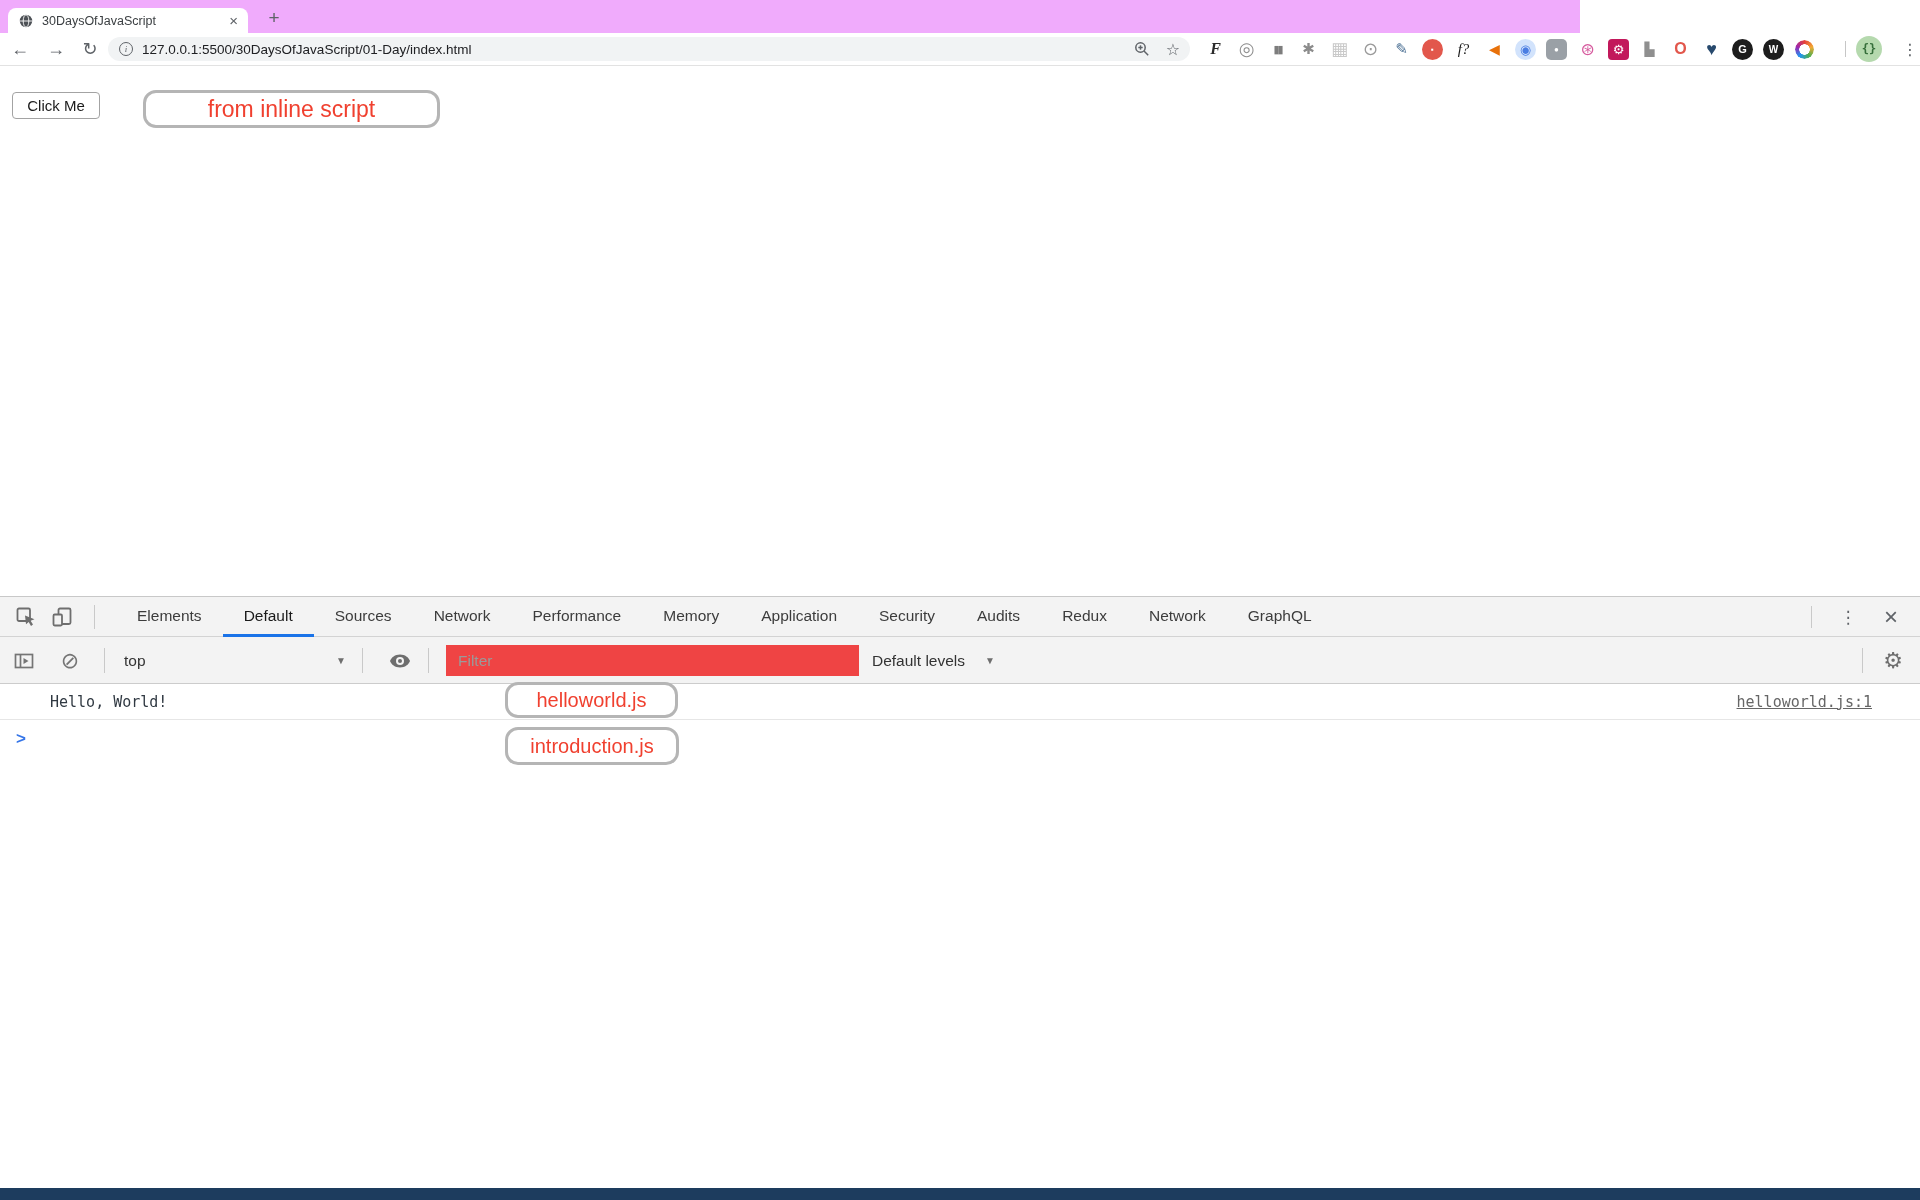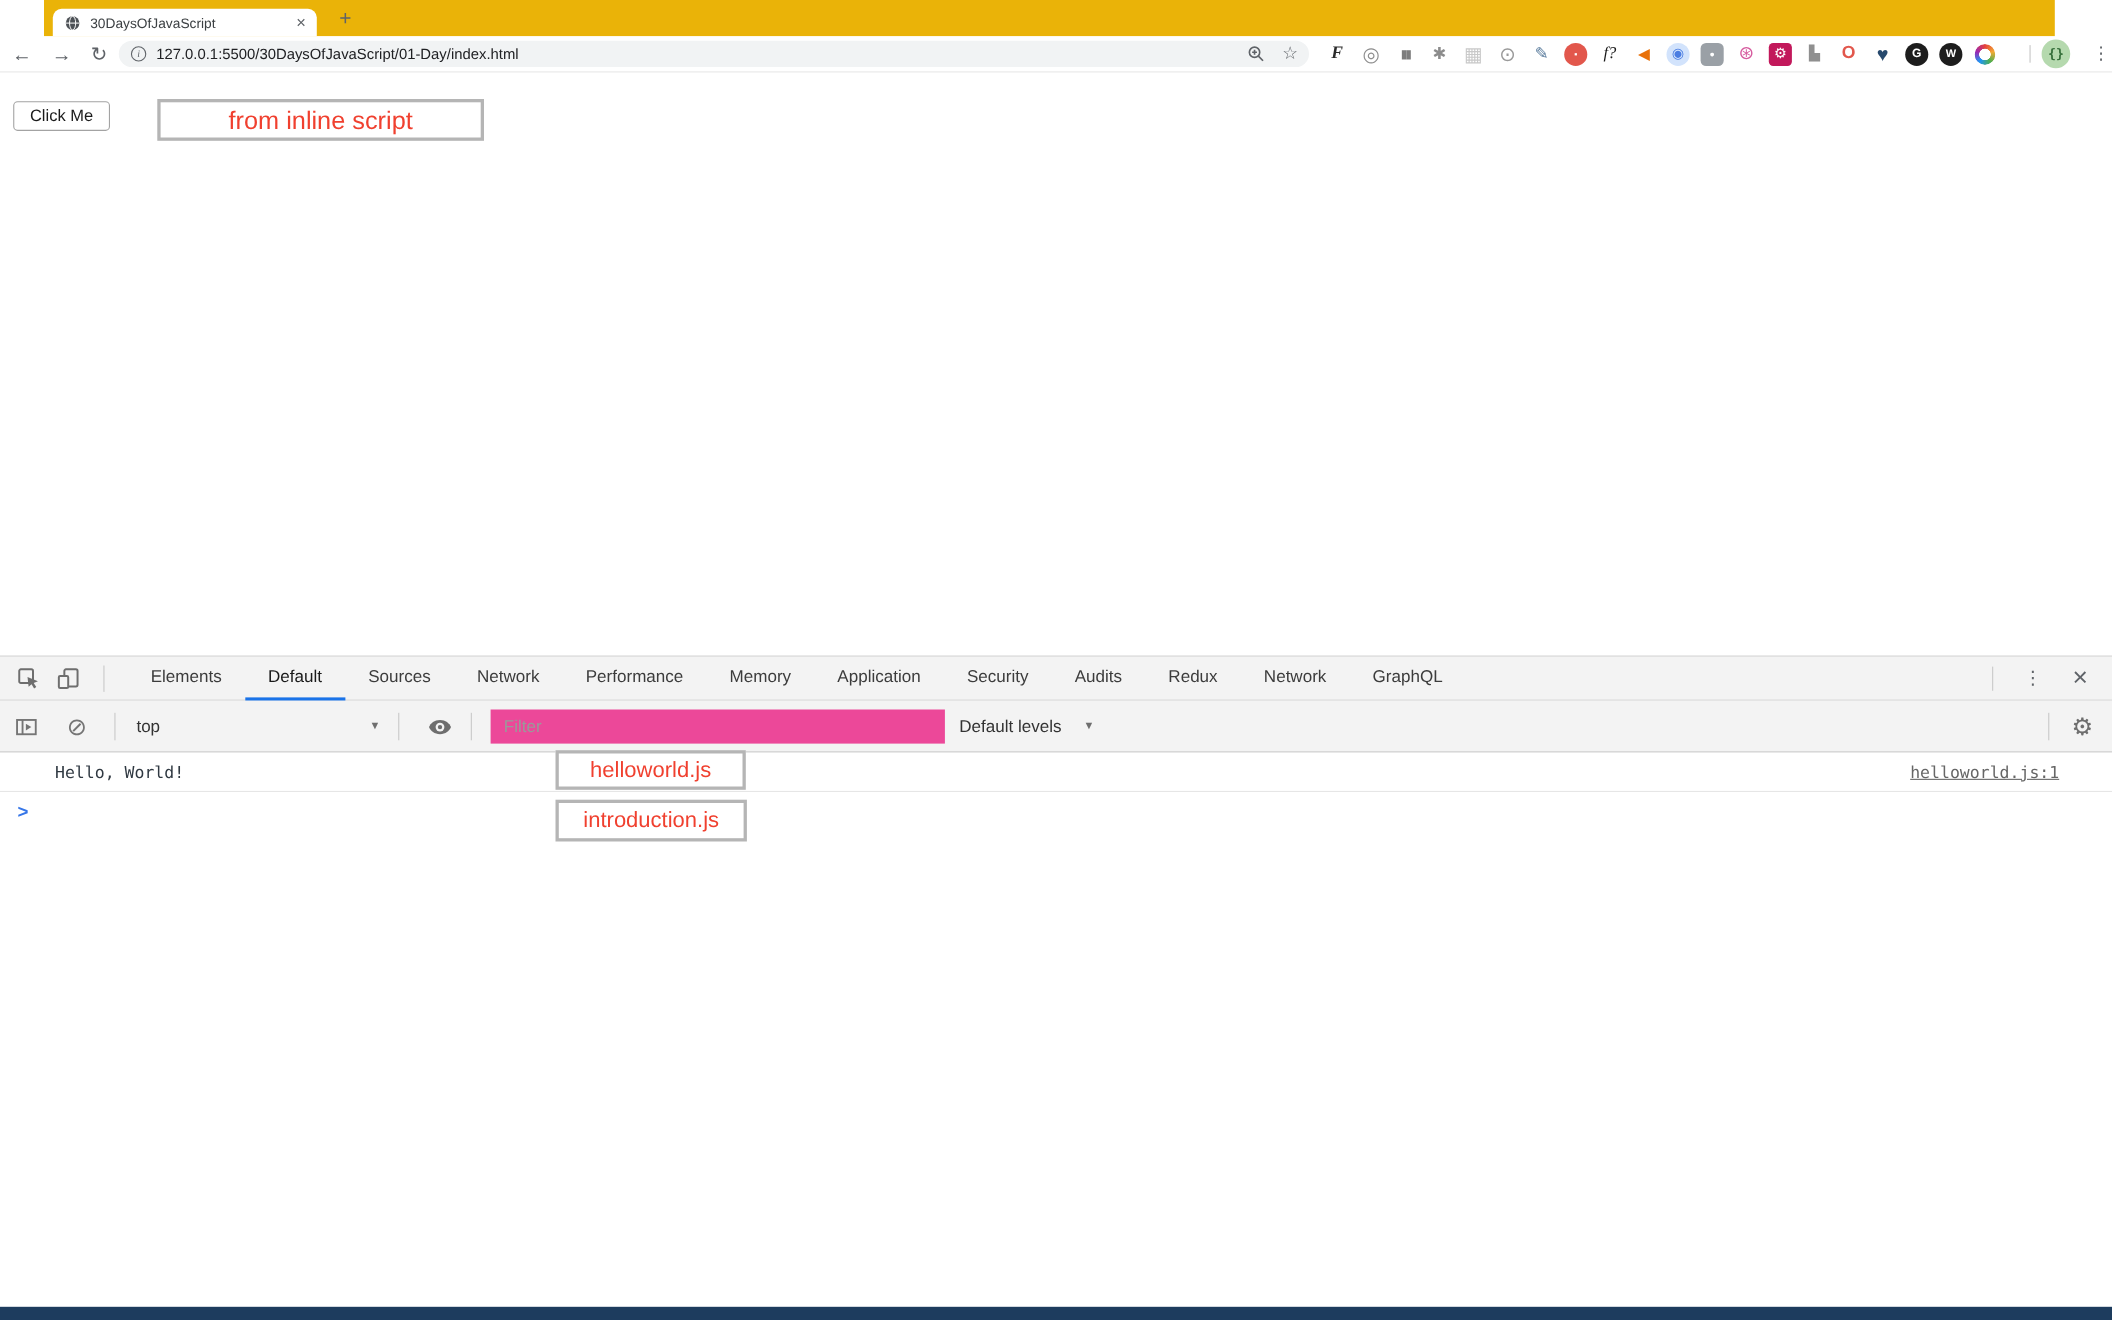--- a/index.html
+++ b/index.html
@@ -1,21 +1,21 @@
 <!DOCTYPE html>
 <html><head>
 <meta charset="utf-8">
 <style>
   * { margin:0; padding:0; box-sizing:border-box; }
   html,body { width:1920px; height:1200px; overflow:hidden; background:#fff;
               font-family:"Liberation Sans","DejaVu Sans",sans-serif; }
   #screen { position:relative; width:1920px; height:1200px; background:#fff; }
 
   
-  .tabstrip { position:absolute; left:0; top:0; width:1828px; height:33px; background:#eab308;margin-left:40px; }
+  .tabstrip { position:absolute; left:0; top:0; width:1580px; height:33px; background:#f0abfc; }
   .btab { position:absolute; left:8px; top:8px; width:240px; height:25px; background:#fff;
           border-radius:8px 8px 0 0; display:flex; align-items:center; padding:0 10px; }
   .btab-title { font-size:12.5px; color:#3c4043; margin-left:8px; flex:1;
                 white-space:nowrap; overflow:hidden; }
   .btab-close { color:#5f6368; font-size:15px; line-height:15px; cursor:default; }
   .newtab { position:absolute; left:262px; top:6px; width:24px; height:24px; color:#5f6368;
             font-size:19px; display:flex; align-items:center; justify-content:center; }
 
   
   .navbar { position:absolute; left:0; top:33px; width:1920px; height:33px; background:#fff;
@@ -92,41 +92,41 @@
   .dt-close { position:absolute; left:1876px; top:0; width:30px; height:40px; color:#5f6368;
               font-size:24px; display:flex; align-items:center; justify-content:center; }
 
   .dt-toolbar { position:relative; width:1920px; height:47px; background:#f3f3f3;
                 border-bottom:1px solid #ccc; }
   .tb-ico { position:absolute; top:12px; width:24px; height:24px; display:flex; align-items:center;
             justify-content:center; color:#757575; }
   .ctx { position:absolute; left:124px; top:0; height:47px; line-height:47px; font-size:15.5px; color:#333; }
   .caret { font-size:10px; color:#6e6e6e; }
   .ctx-caret { position:absolute; left:336px; top:0; height:47px; line-height:47px; }
-  .filter { position:absolute; left:446px; top:8px; width:413px; height:31px; background:#ec4899;
+  .filter { position:absolute; left:446px; top:8px; width:413px; height:31px; background:#ef4444;
             border:none; outline:none; font-size:15.5px; color:#333; padding:0 12px;
             font-family:"Liberation Sans",sans-serif; }
   .filter::placeholder { color:#9a9a9a; }
   .levels { position:absolute; left:872px; top:0; height:47px; display:flex; align-items:center;
             gap:20px; font-size:15.5px; color:#333; }
   .gear { position:absolute; left:1878px; top:0; width:30px; height:47px; color:#6e6e6e;
           font-size:22px; display:flex; align-items:center; justify-content:center; }
 
   .console { position:relative; width:1920px; }
   .c-row { position:relative; height:36px; border-bottom:1px solid #e6e6e6; display:flex;
            align-items:center; font-family:"DejaVu Sans Mono",monospace; font-size:15px; color:#303942; }
   .c-text { margin-left:50px; }
   .c-src { position:absolute; right:48px; color:#666; text-decoration:underline;
            font-family:"DejaVu Sans Mono",monospace; font-size:15px; }
   .c-prompt { height:38px; display:flex; align-items:center; }
   .chev { margin-left:16px; color:#3676e8; font-weight:bold; font-size:17px; }
 
   .badge1 { position:absolute; left:505px; top:682px; width:173px; height:36px; font-size:20px; }
   .badge2 { position:absolute; left:505px; top:727px; width:174px; height:38px; font-size:20px; }
-  .redtxt { color:#f0402f; }
+  .redtxt { color:#f0402f;border-radius:13px; }
 
   .bottombar { position:absolute; left:0; top:1188px; width:1920px; height:12px; background:#1d3c5e; }
 
   svg { display:block; }
 </style>
 </head>
 <body>
 
 <div id="screen">
 

